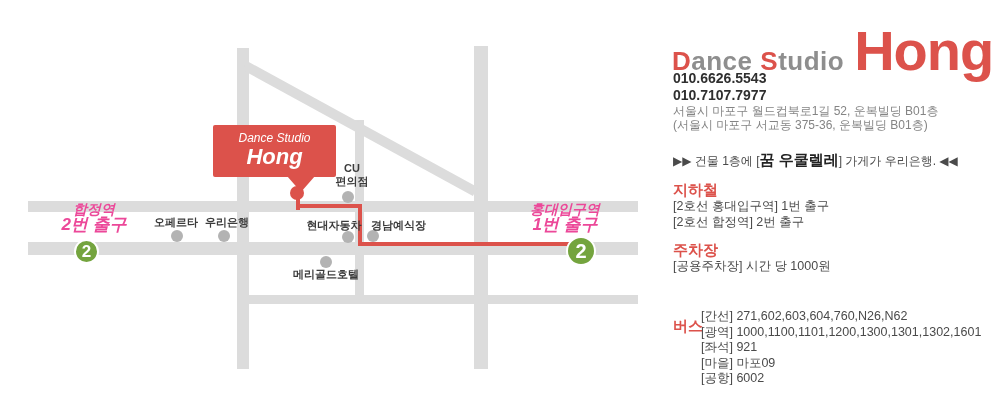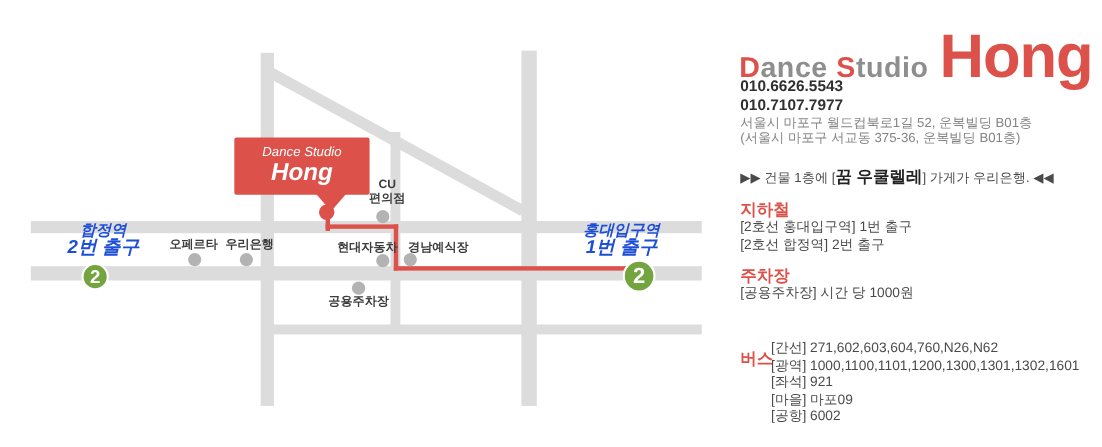--- a/index.html
+++ b/index.html
@@ -29,21 +29,21 @@
 
   .route{position:absolute;background:var(--accent-red);z-index:2;}
   .route.rs1{left:296px;top:196px;width:4px;height:14px;}
   .route.rs2{left:296px;top:204px;width:66px;height:4px;}
   .route.rs3{left:358px;top:204px;width:4px;height:42px;}
   .route.rs4{left:358px;top:242px;width:222px;height:4px;}
 
   .poi-dot{position:absolute;width:12px;height:12px;border-radius:50%;background:var(--dot-gray);z-index:3;}
   .poi-label{position:absolute;color:var(--map-text);font-weight:bold;font-size:11px;text-align:center;z-index:3;line-height:13px;}
 
-  .station{position:absolute;color:#1d4ed8;font-weight:bold;text-align:center;z-index:3;font-style:italic;}
+  .station{position:absolute;color:#ec4899;font-weight:bold;text-align:center;z-index:3;font-style:italic;}
   .station .nm{font-size:14px;line-height:16px;}
   .station .ex{font-size:17px;line-height:15px;}
 
   .badge{position:absolute;border-radius:50%;background:var(--line-green);color:#fff;font-weight:bold;display:flex;align-items:center;justify-content:center;z-index:4;border:2px solid #fff;}
   .badge.left{left:74px;top:239px;width:25px;height:25px;font-size:17px;}
   .badge.right{left:566px;top:236px;width:30px;height:30px;font-size:20px;}
 
   .marker-box{position:absolute;left:213px;top:125px;width:123px;height:52px;background:var(--accent-red);border-radius:2px;color:#fff;text-align:center;z-index:5;font-style:italic;}
   .marker-box .l1{font-size:12px;line-height:14px;margin-top:6px;}
   .marker-box .l2{font-size:22px;font-weight:bold;line-height:24px;}
@@ -92,21 +92,21 @@
     <div class="poi-dot" style="left:218px;top:230px;"></div>
     <div class="poi-dot" style="left:342px;top:231px;"></div>
     <div class="poi-dot" style="left:367px;top:230px;"></div>
     <div class="poi-dot" style="left:342px;top:191px;"></div>
     <div class="poi-dot" style="left:320px;top:256px;"></div>
 
     <div class="poi-label" style="left:146px;top:216px;width:60px;">오페르타</div>
     <div class="poi-label" style="left:197px;top:216px;width:60px;">우리은행</div>
     <div class="poi-label" style="left:299px;top:219px;width:70px;">현대자동차</div>
     <div class="poi-label" style="left:371px;top:219px;width:80px;text-align:left;">경남예식장</div>
-    <div class="poi-label" style="left:291px;top:268px;width:70px;">공용주차장</div>
+    <div class="poi-label" style="left:291px;top:268px;width:70px;">메리골드호텔</div>
     <div class="poi-label" style="left:322px;top:162px;width:60px;">
       <div>CU</div>
       <div>편의점</div>
     </div>
 
     <div class="station" style="left:49px;top:201px;width:90px;">
       <div class="nm">합정역</div>
       <div class="ex">2번 출구</div>
     </div>
     <div class="station" style="left:515px;top:201px;width:100px;">

